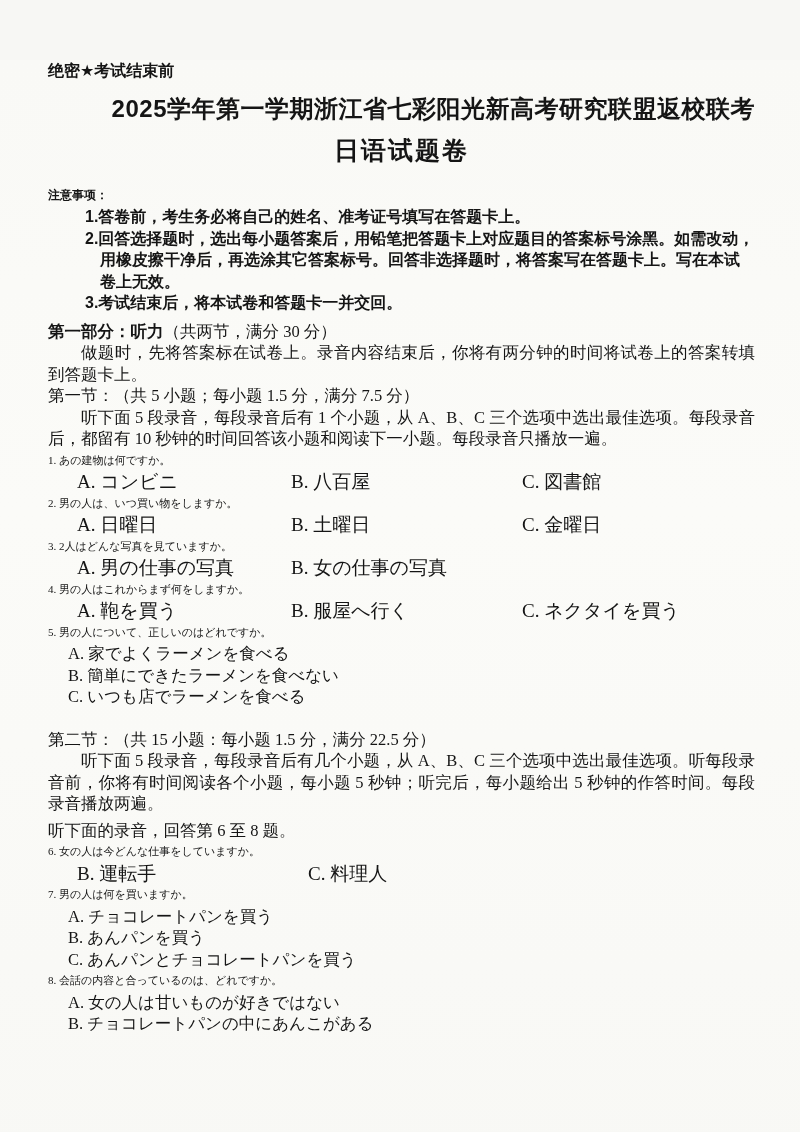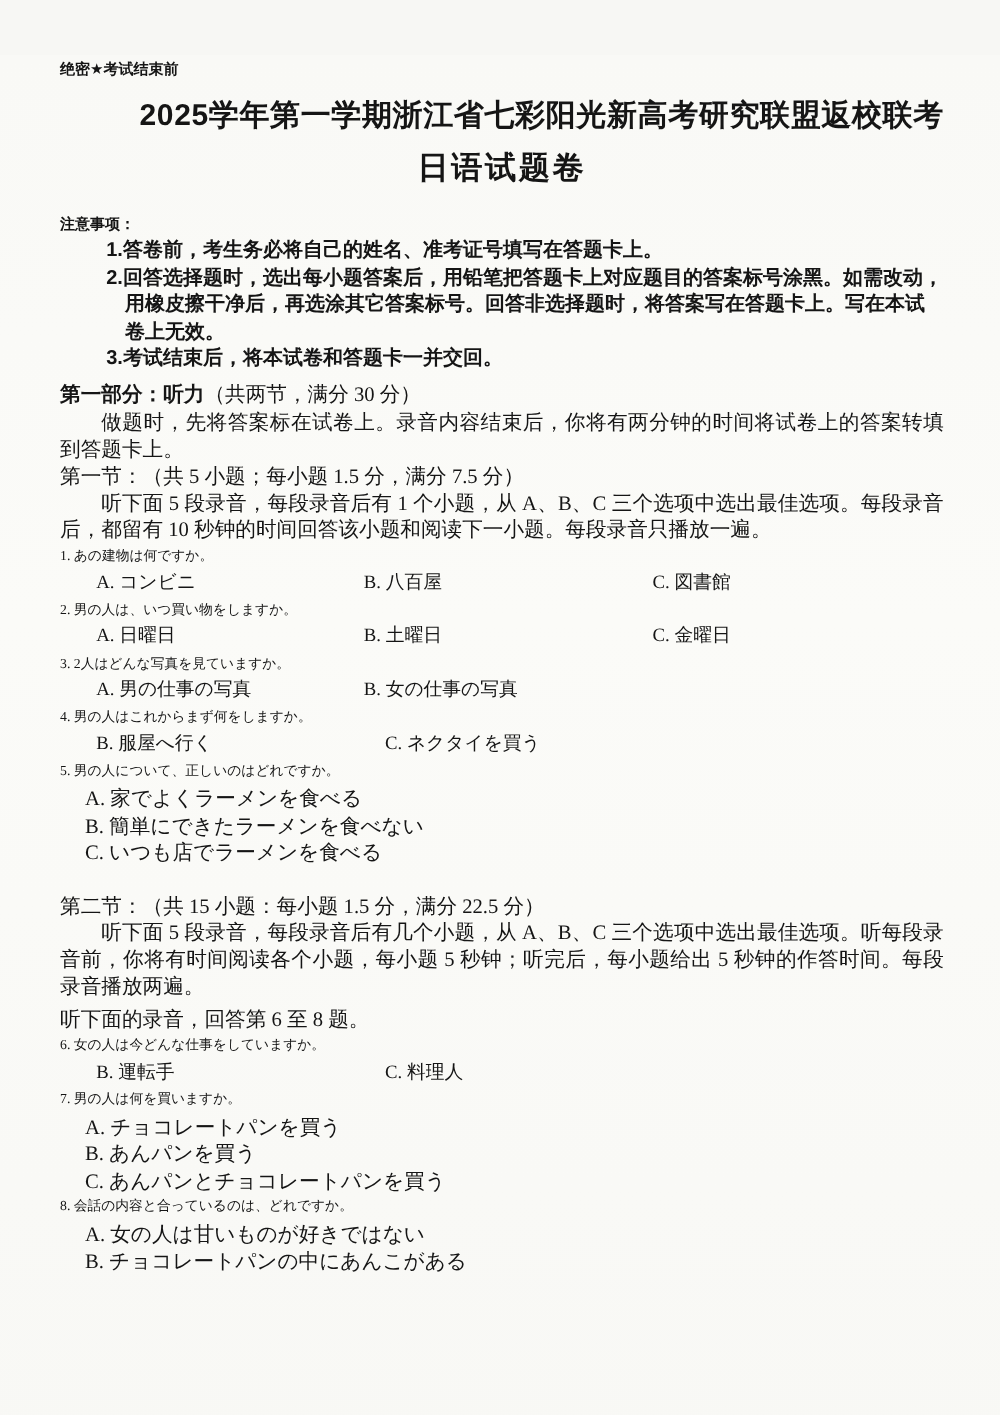--- a/index.html
+++ b/index.html
@@ -11,24 +11,24 @@
     overflow: hidden;
   }
   .page {
     position: relative;
     width: 800px;
     height: 1132px;
     padding: 0 45px 0 48px;
     background: linear-gradient(180deg, #f9f9f6 0%, #fbfbf8 40%, #f8f8f5 100%);
   }
   .secrecy {
-    margin-top: 44px;
+    margin-top: 60px;
     font-family: "Liberation Sans", "DejaVu Sans", sans-serif;
     font-weight: bold;
-    font-size: 12px;
+    font-size: 16px;
     line-height: 22px;
   }
   .title1 {
     margin-top: 10px;
     text-align: right;
     font-family: "Liberation Sans", "DejaVu Sans", sans-serif;
     font-weight: 900;
     font-size: 24px;
     line-height: 34px;
     letter-spacing: 0.5px;
@@ -63,21 +63,21 @@
     font-size: 16.5px;
     line-height: 21.5px;
     text-indent: 2em;
     text-align: justify;
   }
   .line { font-size: 16.5px; line-height: 21.5px; }
   .q-stem { font-size: 11px; line-height: 21.5px; }
   .opt-row {
     display: flex;
     padding-left: 29px;
-    font-size: 15px;
+    font-size: 19px;
     line-height: 21.5px;
   }
   .opt-row .o1 { width: 214px; flex: none; }
   .opt-row .o2 { width: 231px; flex: none; }
   .opt-row .o3 { flex: 1; }
   .opt-stack > div {
     padding-left: 20px;
     font-size: 16.5px;
     line-height: 21.5px;
   }
@@ -132,20 +132,21 @@
     <div class="q-stem">3. 2人はどんな写真を見ていますか。</div>
     <div class="opt-row">
       <span class="o1">A. 男の仕事の写真</span>
       <span class="o2">B. 女の仕事の写真</span>
     </div>
   </div>
 
   <div class="q">
     <div class="q-stem">4. 男の人はこれからまず何をしますか。</div>
     <div class="opt-row">
+      <span class="o1">A. 鞄を買う</span>
       <span class="o2">B. 服屋へ行く</span>
       <span class="o3">C. ネクタイを買う</span>
     </div>
   </div>
 
   <div class="q">
     <div class="q-stem">5. 男の人について、正しいのはどれですか。</div>
     <div class="opt-stack">
       <div>A. 家でよくラーメンを食べる</div>
       <div>B. 簡単にできたラーメンを食べない</div>

